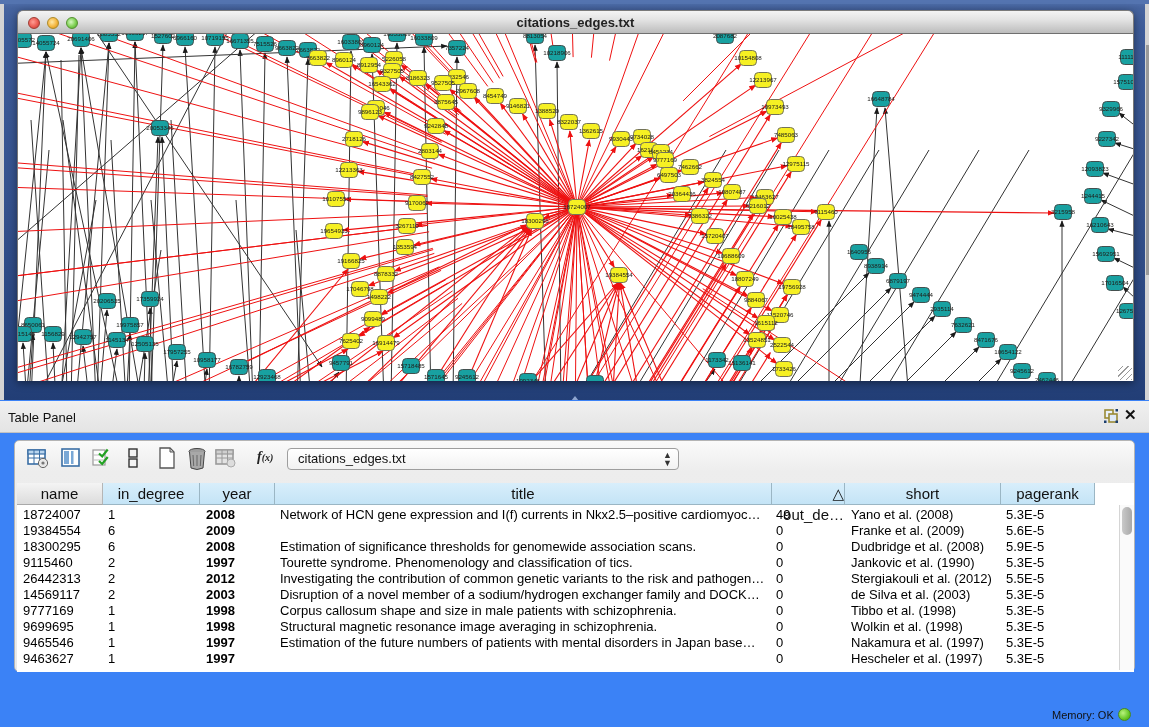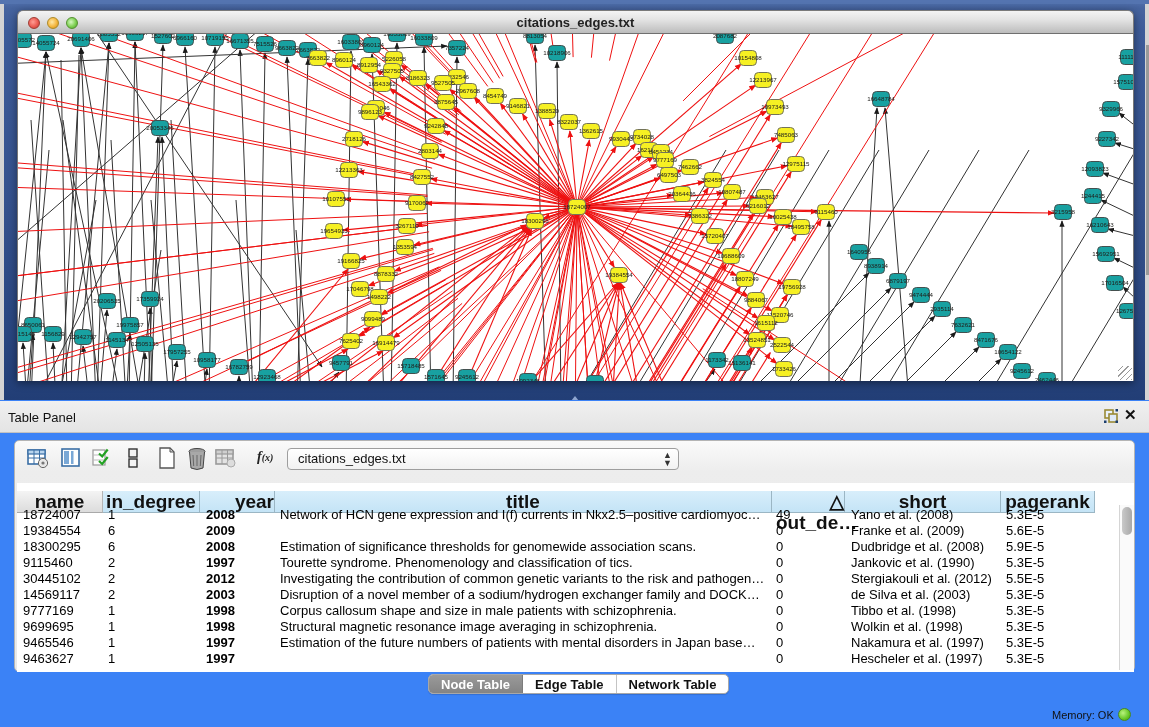--- a/index.html
+++ b/index.html
@@ -43,21 +43,21 @@
   border:1px solid #b4b4b4; border-radius:5px; }
 
 #toolbar { position:absolute; left:8px; top:5px; height:28px; width:1100px; }
 .tbi { position:absolute; top:1px; }
 #dropdown { position:absolute; left:264px; top:2px; width:392px; height:22px;
   background:linear-gradient(180deg,#ffffff,#f2f2f2); border:1px solid #9e9e9e; border-radius:4px;
   font-size:13px; color:#111; line-height:20px; padding-left:10px; }
 #dropdown .stepper { position:absolute; right:6px; top:2px; font-size:9px; color:#333; line-height:8px; text-align:center;}
 
 #tbl { position:absolute; left:2px; top:42px; width:1117px; height:189px; background:#fff; overflow:hidden;}
-#thead { position:absolute; left:0; top:8px; width:1078px; height:22px; font-size:19px; color:#111;font-weight:bold; }
+#thead { position:absolute; left:0; top:0; width:1078px; height:22px; font-size:15px; color:#111; }
 .th { position:absolute; top:0; height:22px; background:linear-gradient(180deg,#d8eefb,#c4e4f6);
   border-right:1px solid #9bb6c4; border-bottom:1px solid #9bb6c4; text-align:center; line-height:21px; }
 .th.gray { background:linear-gradient(180deg,#f4f4f4,#dcdcdc); border-right:1px solid #b5b5b5; border-bottom:1px solid #a9a9a9;}
 #tbody { position:absolute; left:0; top:24px; width:1117px; }
 .trow { position:relative; height:16px; font-size:13px; color:#000; white-space:nowrap; }
 .trow span { position:absolute; top:0; line-height:16px; }
 .c-name { left:6px; }
 .c-deg { left:91px; }
 .c-year { left:189px;font-weight:bold; }
 .c-title { left:263px; width:490px; overflow:hidden; }
@@ -972,21 +972,21 @@
             <line x1="1" y1="11" x2="18" y2="11" stroke="#9a9a9a"></line>
             <circle cx="16" cy="16" r="4" fill="#ddd" stroke="#aaa"></circle>
           </svg>
         <div class="tbi" style="left:234px; top:3px; font-size:14px; font-style:italic; font-weight:bold; color:#222; font-family:'Liberation Serif',serif;">f<span style="font-size:10px">(x)</span></div>
         <div id="dropdown">citations_edges.txt<div class="stepper">▲<br>▼</div></div>
       </div>
       <div id="tbl">
         <div id="thead">
           <div class="th gray" style="left:0;width:86px;">name</div>
           <div class="th" style="left:86px;width:97px;">in_degree</div>
-          <div class="th" style="left:183px;width:75px;text-align:right;">year</div>
+          <div class="th" style="left:183px;width:75px;">year</div>
           <div class="th" style="left:258px;width:497px;">title</div>
           <div class="th" style="left:755px;width:73px;text-align:right;padding-left:4px;">△ out_de…</div>
           <div class="th" style="left:828px;width:156px;">short</div>
           <div class="th" style="left:984px;width:94px;">pagerank</div>
         </div>
         <div id="tbody">
 <div class="trow">
               <span class="c-name">18724007</span>
               <span class="c-deg">1</span>
               <span class="c-year">2008</span>
@@ -1015,21 +1015,21 @@
 <div class="trow">
               <span class="c-name">9115460</span>
               <span class="c-deg">2</span>
               <span class="c-year">1997</span>
               <span class="c-title">Tourette syndrome. Phenomenology and classification of tics.</span>
               <span class="c-out">0</span>
               <span class="c-short">Jankovic et al. (1990)</span>
               <span class="c-pr">5.3E-5</span>
             </div>
 <div class="trow">
-              <span class="c-name">30445102</span>
+              <span class="c-name">26442313</span>
               <span class="c-deg">2</span>
               <span class="c-year">2012</span>
               <span class="c-title">Investigating the contribution of common genetic variants to the risk and pathogen…</span>
               <span class="c-out">0</span>
               <span class="c-short">Stergiakouli et al. (2012)</span>
               <span class="c-pr">5.5E-5</span>
             </div>
 <div class="trow">
               <span class="c-name">14569117</span>
               <span class="c-deg">2</span>
@@ -1073,21 +1073,16 @@
               <span class="c-out">0</span>
               <span class="c-short">Hescheler et al. (1997)</span>
               <span class="c-pr">5.3E-5</span>
             </div>
         </div>
         <div id="vscroll">
             <div id="vthumb"></div>
           </div>
       </div>
     </div>
-    <div id="tabs">
-      <div class="tab sel">Node Table</div>
-      <div class="tab">Edge Table</div>
-      <div class="tab">Network Table</div>
-    </div>
     <div id="mem">Memory: OK</div>
     <div id="memdot"></div>
   </div>
 </div>
 
 </body></html>

